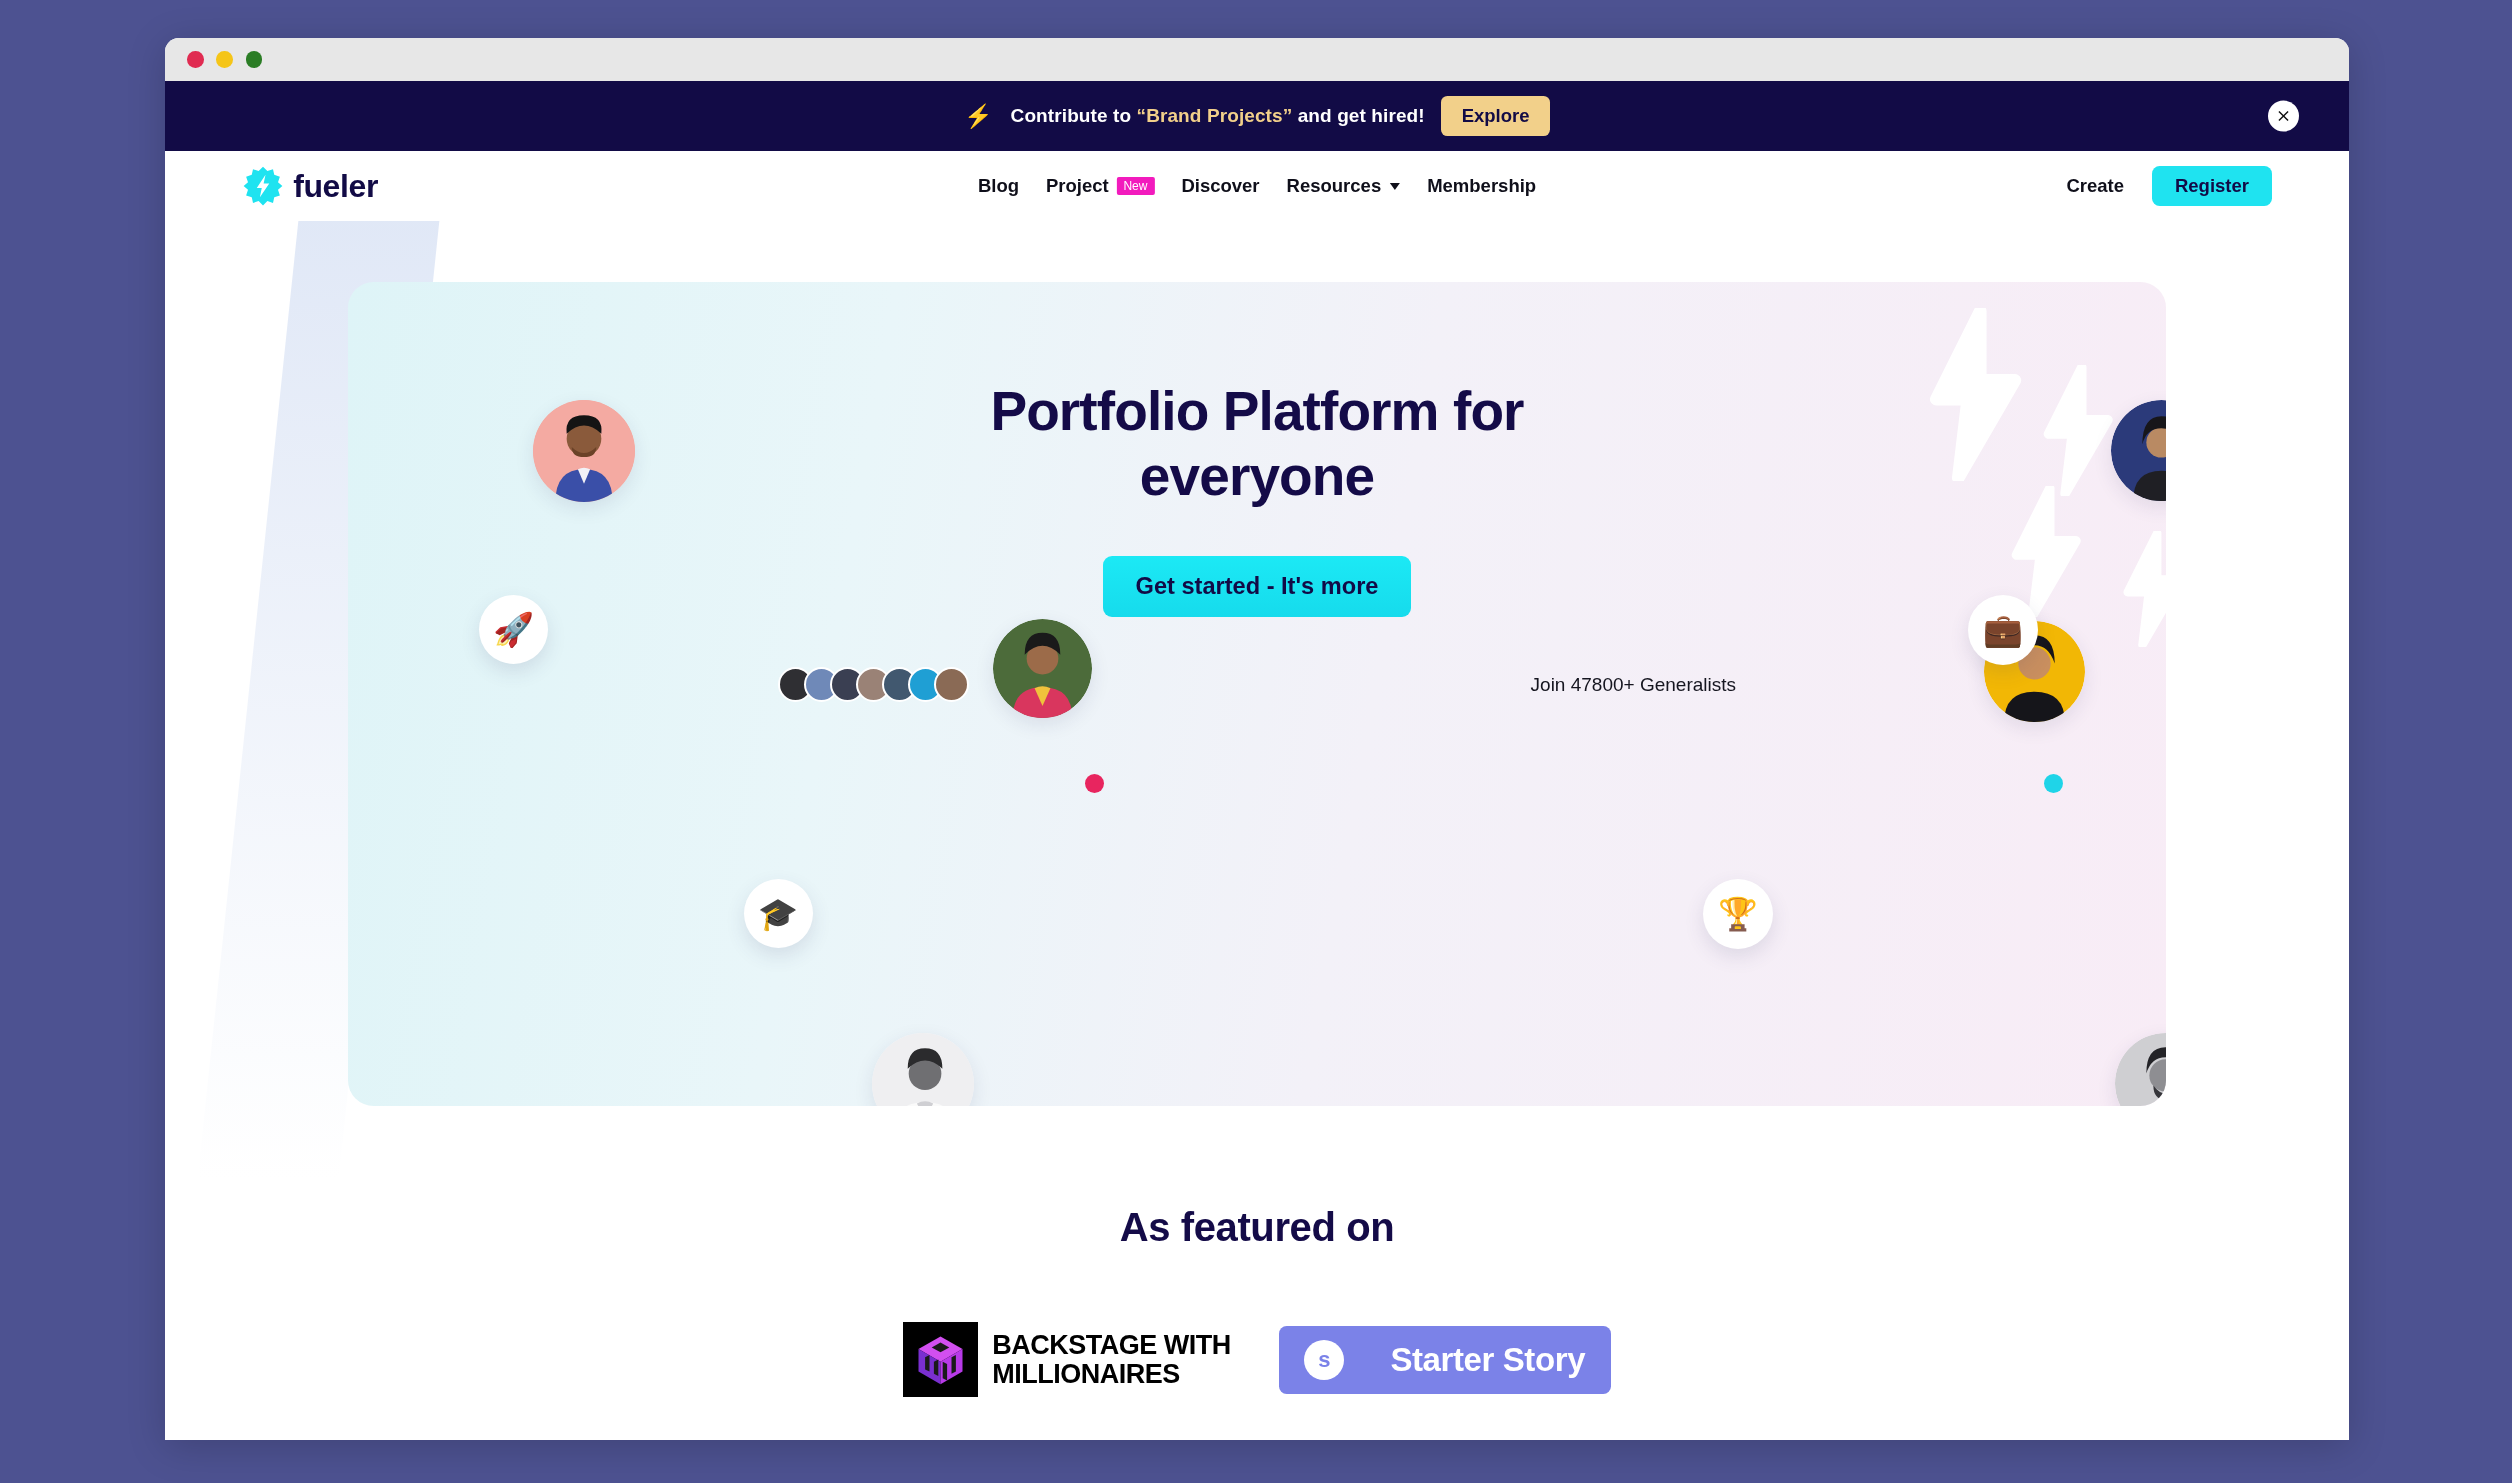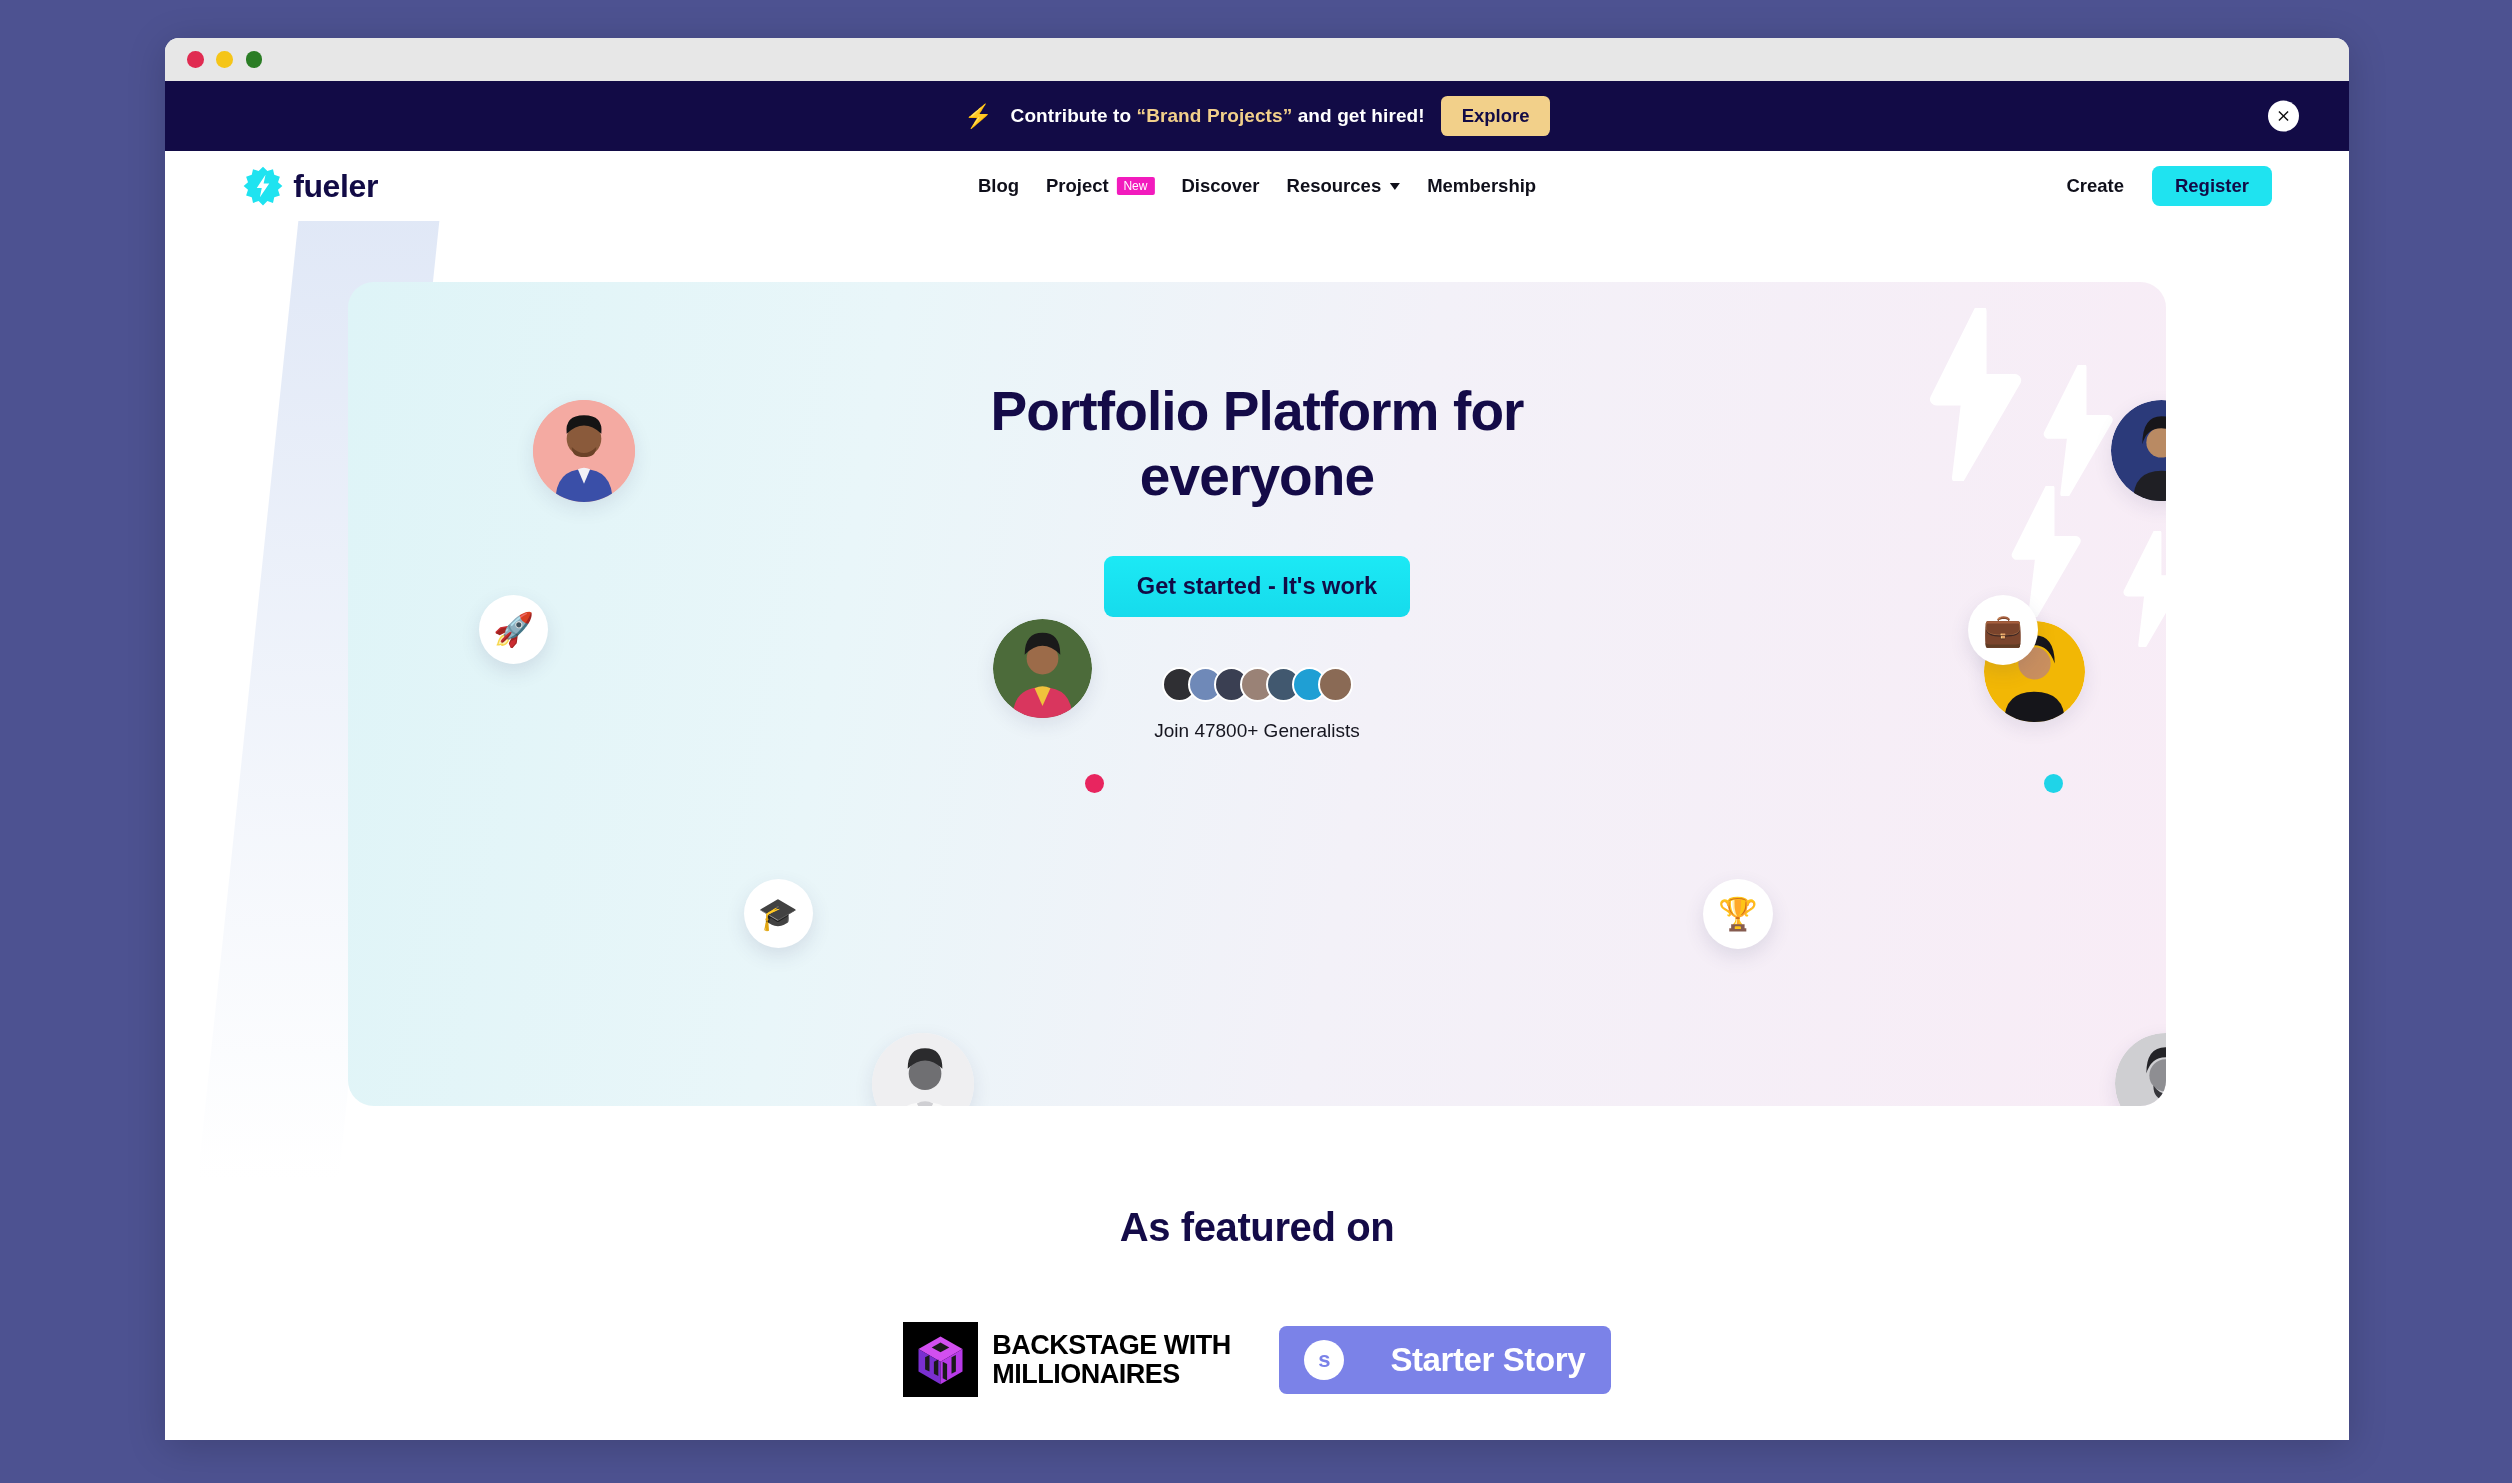--- a/index.html
+++ b/index.html
@@ -255,22 +255,21 @@
     font-weight: 700;
     padding: 19px 33px;
     cursor: pointer;
     line-height: 1;
   }
   .social-proof {
     margin-top: 50px;
     display: flex;
     align-items: center;
     justify-content: space-between;
-    gap: 18px;
-    flex-direction: column;
+    gap: 6px;
   }
   .avatar-stack { display: flex; align-items: center; }
   .avatar-stack .mini {
     width: 35px; height: 35px;
     border-radius: 50%;
     border: 2.6px solid #ffffff;
     margin-left: -9px;
     background-size: cover;
     background-position: center top;
   }
@@ -513,21 +512,21 @@
       </div>
 
       <div class="float-dot" style="left:737px; top:492px; width:19px; height:19px; background:#e8255f;"></div>
       <div class="float-dot" style="left:1696px; top:492px; width:19px; height:19px; background:#1fd4e8;"></div>
 
       <div class="hero-center">
         <h1 class="hero-title">
           <span>Portfolio Platform for</span><br>
           <span>everyone</span>
         </h1>
-        <button class="hero-cta">Get started - It's work</button>
+        <button class="hero-cta">Get started - It's more</button>
 
         <div class="social-proof">
           <div class="avatar-stack">
             <div class="mini" style="background:#2f2f33;"></div>
             <div class="mini" style="background:#6f89b8;"></div>
             <div class="mini" style="background:#3a3f52;"></div>
             <div class="mini" style="background:#9a8276;"></div>
             <div class="mini" style="background:#41586f;"></div>
             <div class="mini" style="background:#1f9fd4;"></div>
             <div class="mini" style="background:#8a6a55;"></div>

